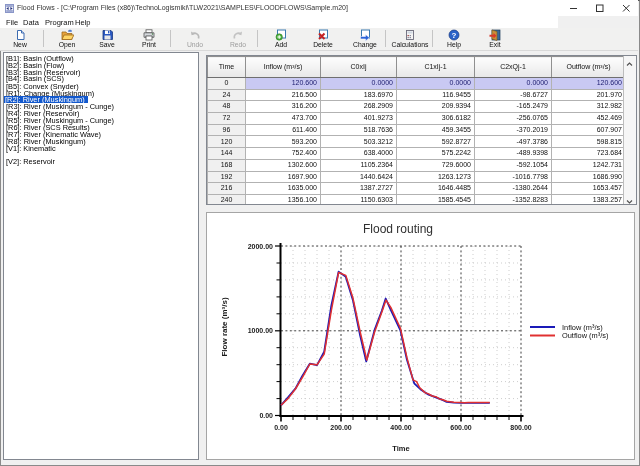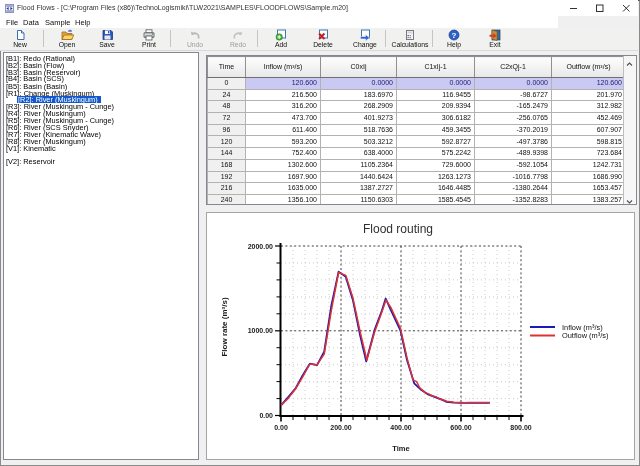--- a/index.html
+++ b/index.html
@@ -11,21 +11,21 @@
 .menubar{left:0;top:16px;width:558px;height:12px;background:#fff;font-size:7.5px;color:#101010;}
 .menubar span{position:absolute;top:2px;}
 .toolbar{left:0;top:28px;width:638px;height:22px;background:#f1f1f0;border-bottom:1px solid #d9d9d9;}
 .tbtn{position:absolute;top:29px;text-align:center;font-size:6.8px;color:#101010;}
 .tbtn svg{display:block;margin:0 auto;}
 .tbtn .lbl{margin-top:0px;line-height:7px;}
 .tbtn.dis{color:#9d9d9d;}
 .tsep{position:absolute;top:30px;width:1px;height:17px;background:#c5c5c5;}
 .leftpanel{left:3px;top:52px;width:196px;height:408px;background:#fff;border:1px solid #828790;box-sizing:border-box;overflow:hidden;}
 .li{position:absolute;left:6px;font-size:7.4px;line-height:7px;color:#000;white-space:nowrap;}
-.li.sel{background:#1258cd;color:#fff;padding:0 3px 0 1px;left:17px;}
+.li.sel{background:#1258cd;color:#fff;padding:0 3px 0 1px;left:4px;}
 .grid{border-collapse:collapse;table-layout:fixed;font-size:7px;color:#101010;}
 .grid td,.grid th{border:1px solid #b2b2b2;padding:0 3px 0 0;height:10.7px;line-height:10.5px;text-align:right;overflow:hidden;white-space:nowrap;font-weight:normal;}
 .grid .hrow th{height:20px;line-height:20px;text-align:center;background:linear-gradient(#fdfdfd,#e8e8e8);padding:0;border:1px solid #909090;border-bottom:1px solid #6f6f6f;}
 .grid td{background:#fff;}
 .grid td.tc{background:#f0f0f0;text-align:center;padding:0;}
 .grid tr.selrow td{background:#c9c9f3;color:#1c1c6e;}
 .grid tr.selrow td.tc{background:#f0f0f0;color:#101010;}
 .vsb{position:absolute;right:0;top:0;width:12px;height:148px;background:#f6f6f6;border-left:1px solid #bdbdbd;}
 .sbtn{position:absolute;left:0;width:12px;height:11px;}
 </style>
@@ -45,21 +45,21 @@
 <svg class="abs" style="left:568px;top:4px" width="66" height="9" viewBox="0 0 66 9">
   <line x1="2" y1="4.5" x2="9" y2="4.5" stroke="#333" stroke-width="1"></line>
   <rect x="28.5" y="1" width="6.5" height="6.5" fill="none" stroke="#333" stroke-width="1"></rect>
   <line x1="55" y1="1" x2="61.5" y2="7.5" stroke="#333" stroke-width="1"></line>
   <line x1="61.5" y1="1" x2="55" y2="7.5" stroke="#333" stroke-width="1"></line>
 </svg>
 
 <div class="abs menubar">
   <span style="left:6px">File</span>
   <span style="left:23px">Data</span>
-  <span style="left:45px">Sample</span>
+  <span style="left:45px">Program</span>
   <span style="left:75px">Help</span>
 </div>
 
 <div class="abs toolbar"></div>
 <div class="tbtn" style="left:4px;width:32px">
   <svg width="11" height="12" viewBox="0 0 11 12">
       <path d="M2.5 1.5 h4 l2.5 2.5 v6.5 h-6.5 Z" fill="#fff" stroke="#3c6bb0" stroke-width="1"></path>
       <path d="M6.5 1.5 v2.5 h2.5" fill="#dce6f5" stroke="#3c6bb0" stroke-width="1"></path>
     </svg>
   <div class="lbl">New</div>
@@ -152,31 +152,31 @@
     </svg>
   <div class="lbl">Exit</div>
 </div>
 <div class="tsep" style="left:43px"></div>
 <div class="tsep" style="left:170px"></div>
 <div class="tsep" style="left:257px"></div>
 <div class="tsep" style="left:385px"></div>
 <div class="tsep" style="left:432px"></div>
 
 <div class="abs leftpanel"></div>
-<div class="li" style="top:55px">[B1]: Redo (Rational)</div>
+<div class="li" style="top:55px">[B1]: Basin (Outflow)</div>
 <div class="li" style="top:61.9px">[B2]: Basin (Flow)</div>
 <div class="li" style="top:68.8px">[B3]: Basin (Reservoir)</div>
 <div class="li" style="top:75px">[B4]: Basin (SCS)</div>
-<div class="li" style="top:82.6px">[B5]: Basin (Basin)</div>
+<div class="li" style="top:82.6px">[B5]: Convex (Snyder)</div>
 <div class="li" style="top:89.5px">[R1]: Change (Muskingum)</div>
 <div class="li sel" style="top:96.4px">[R2]: River (Muskingum)</div>
 <div class="li" style="top:103.3px">[R3]: River (Muskingum - Cunge)</div>
-<div class="li" style="top:110.2px">[R4]: River (Muskingum)</div>
+<div class="li" style="top:110.2px">[R4]: River (Reservoir)</div>
 <div class="li" style="top:117.1px">[R5]: River (Muskingum - Cunge)</div>
-<div class="li" style="top:124px">[R6]: River (SCS Snyder)</div>
+<div class="li" style="top:124px">[R6]: River (SCS Results)</div>
 <div class="li" style="top:130.9px">[R7]: River (Kinematic Wave)</div>
 <div class="li" style="top:137.8px">[R8]: River (Muskingum)</div>
 <div class="li" style="top:144.7px">[V1]: Kinematic</div>
 <div class="li" style="top:158px">[V2]: Reservoir</div>
 
 <div class="abs" style="left:206px;top:55px;width:431px;height:150px;background:#f0f0f0;border:1px solid #828790;box-sizing:border-box;overflow:hidden;">
 <table class="grid">
       <colgroup>
         <col style="width:38px">
         <col style="width:75px">

